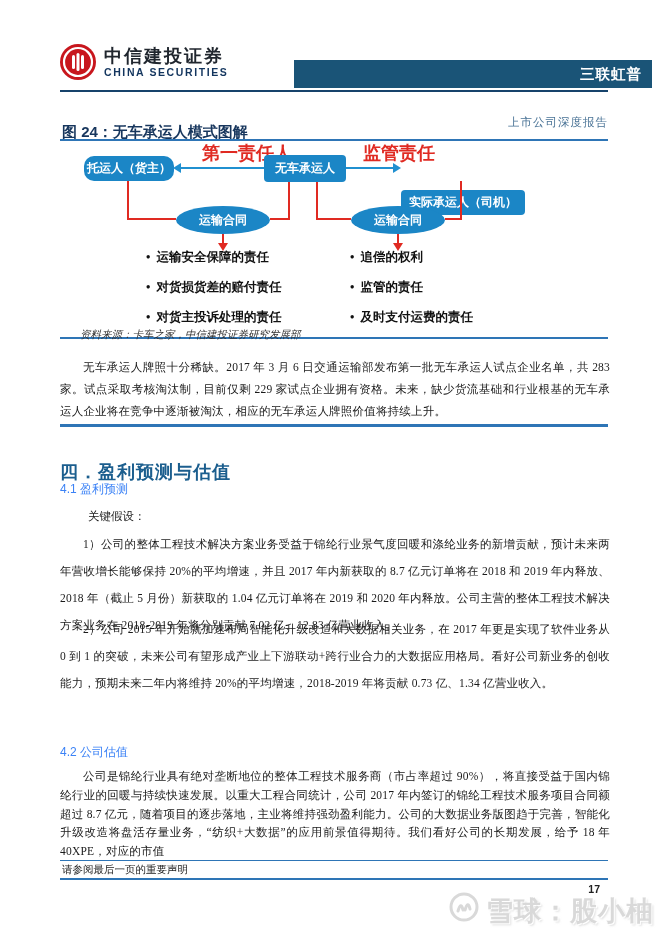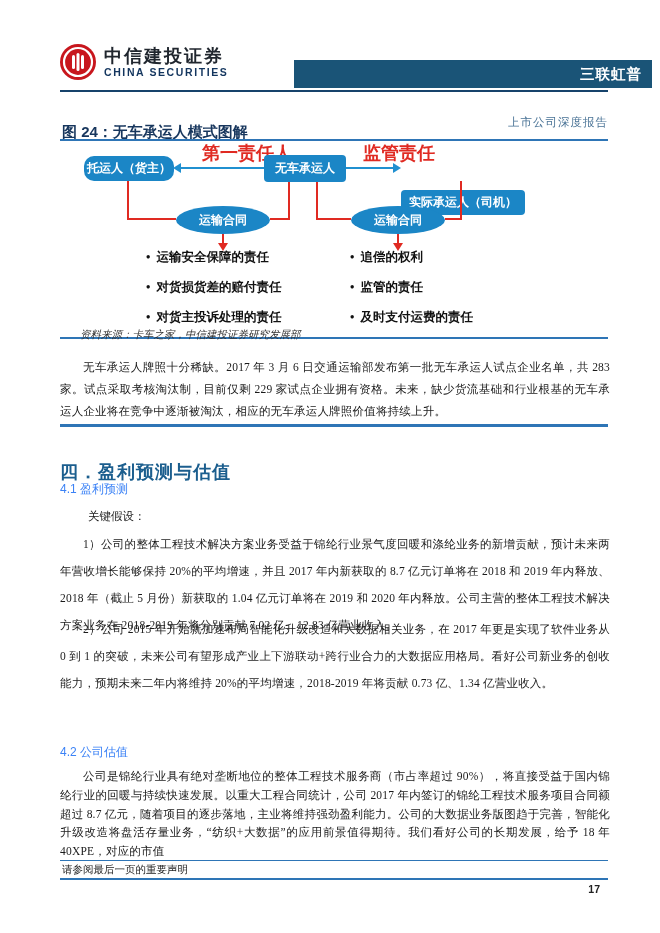--- a/index.html
+++ b/index.html
@@ -160,14 +160,24 @@
   <div class="para p-2">2）公司 2015 年开始就加速布局智能化升级改造和大数据相关业务，在 2017 年更是实现了软件业务从 0 到 1 的突破，未来公司有望形成产业上下游联动+跨行业合力的大数据应用格局。看好公司新业务的创收能力，预期未来二年内将维持 20%的平均增速，2018-2019 年将贡献 0.73 亿、1.34 亿营业收入。</div>
 
   <div class="sub-title sub-42">4.2 公司估值</div>
   <div class="para p-4">公司是锦纶行业具有绝对垄断地位的整体工程技术服务商（市占率超过 90%），将直接受益于国内锦纶行业的回暖与持续快速发展。以重大工程合同统计，公司 2017 年内签订的锦纶工程技术服务项目合同额超过 8.7 亿元，随着项目的逐步落地，主业将维持强劲盈利能力。公司的大数据业务版图趋于完善，智能化升级改造将盘活存量业务，“纺织+大数据”的应用前景值得期待。我们看好公司的长期发展，给予 18 年 40XPE，对应的市值</div>
 
   <div class="footer-rule-1"></div>
   <div class="footer-note">请参阅最后一页的重要声明</div>
   <div class="footer-rule-2"></div>
   <div class="page-num">17</div>
 
+  <div class="watermark">
+    <span class="wm-logo">
+      <svg width="32" height="32" viewBox="0 0 32 32">
+        <circle cx="16" cy="16" r="13" fill="none" stroke="#d9d9d9" stroke-width="3"></circle>
+        <path d="M10 20 Q13 10 15 19" fill="none" stroke="#d9d9d9" stroke-width="3" stroke-linecap="round"></path>
+        <path d="M17 19 Q20 9 22 18" fill="none" stroke="#d9d9d9" stroke-width="3" stroke-linecap="round"></path>
+      </svg>
+    </span>
+    <span>雪球：股小柚</span>
+  </div>
 
 </div>
 
 </body></html>

